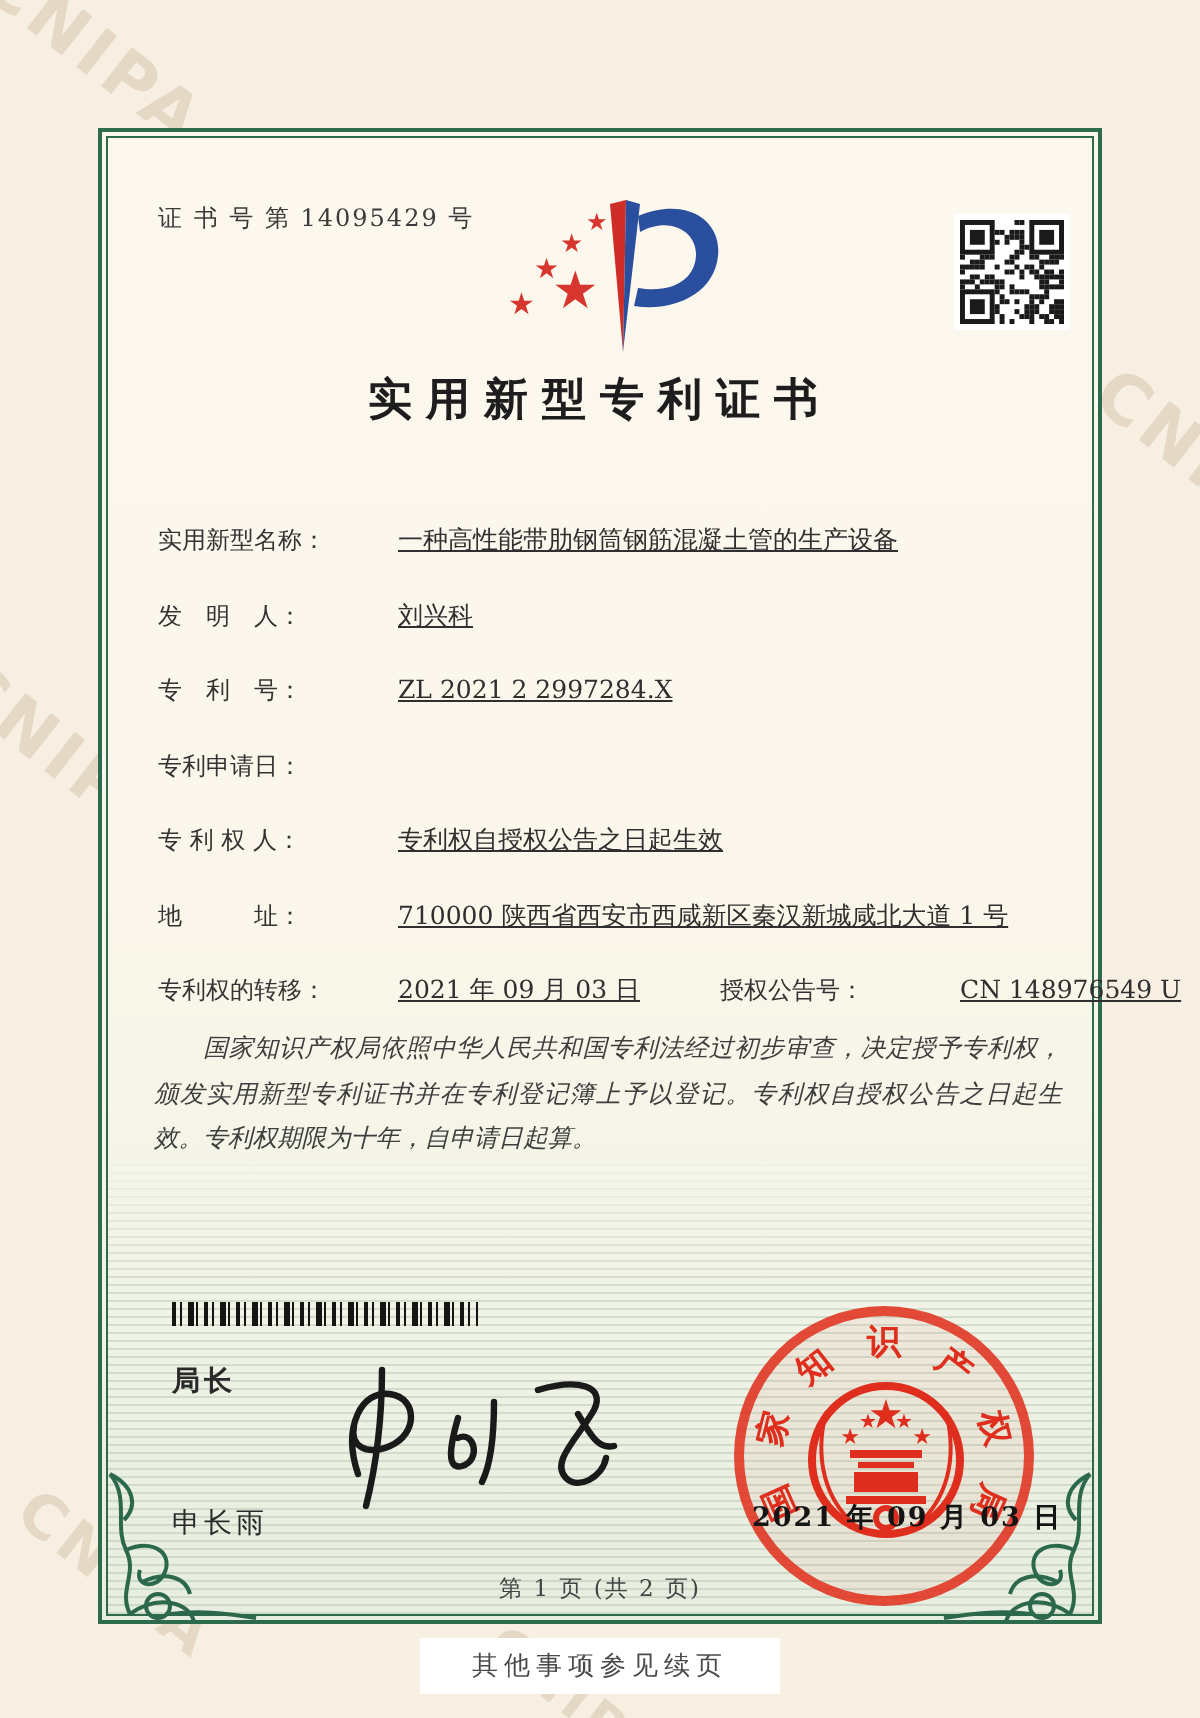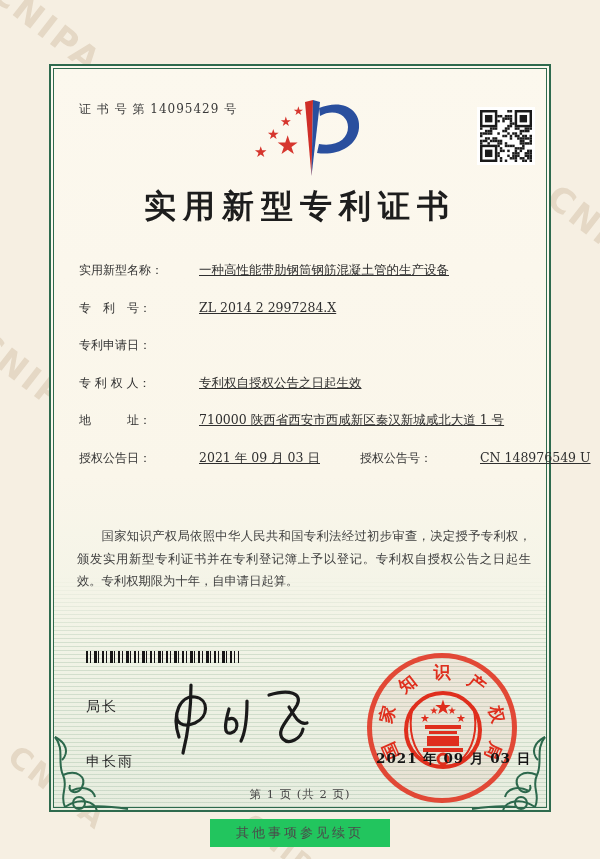--- a/index.html
+++ b/index.html
@@ -31,41 +31,41 @@
     -webkit-mask-image:linear-gradient(180deg, transparent 0, #000 70px);
     mask-image:linear-gradient(180deg, transparent 0, #000 70px); }
 
   .cert-no { position:absolute; left:25px; top:32px; font-size:12px; color:#3a3a3a; letter-spacing:1px; }
 
   .logo { position:absolute; left:193px; top:27px; width:120px; height:85px; }
 
   .qr { position:absolute; left:423px; top:38px; width:58px; height:58px; background:#fff; padding:3px; }
 
   .title { position:absolute; left:0; right:0; top:116px; text-align:center;
-           font-size:32px; font-weight:700; color:#1d1d1d; letter-spacing:7px; }
+           font-size:22px; font-weight:700; color:#1d1d1d; letter-spacing:7px; }
 
   .fields { position:absolute; left:25px; top:190px; width:455px; font-size:12.5px; color:#333; }
   .field-row { display:flex; line-height:22px; margin-bottom:15.5px; white-space:nowrap;gap:40px; }
   .flabel { display:inline-block; width:80px; flex:none; font-size:12px; color:#333; }
   .fvalue { font-size:12.5px; color:#2f2f2f;text-decoration:underline; }
   .grant .v1 { display:inline-block; width:162px; }
 
-  .paras { position:absolute; left:23px; top:456px; width:454px; font-size:12.3px;
-           line-height:1.85; color:#3e3e3e; text-align:justify; }
+  .paras { position:absolute; left:23px; top:444px; width:454px; font-size:12.3px;
+           line-height:1.85; color:#3e3e3e; text-align:justify;font-style:italic; }
   .paras p { text-indent:2em; }
 
   .barcode { position:absolute; left:32px; top:582px; width:153px; height:12px;
     background-image:repeating-linear-gradient(90deg,
       #151515 0px,#151515 2px, transparent 2px,transparent 4px,
       #151515 4px,#151515 5px, transparent 5px,transparent 8px,
       #151515 8px,#151515 11px, transparent 11px,transparent 12px,
       #151515 12px,#151515 13px, transparent 13px,transparent 16px); }
 
-  .signer-title { position:absolute; left:32px; top:629px; font-size:14px; color:#2a2a2a;
-                  font-family:"DejaVu Sans","Liberation Sans",sans-serif; letter-spacing:2px; }
+  .signer-title { position:absolute; left:32px; top:613px; font-size:14px; color:#2a2a2a;
+                  font-family:"DejaVu Sans","Liberation Sans",sans-serif; letter-spacing:2px;font-weight:bold; }
   .signer-name  { position:absolute; left:32px; top:684px; font-size:14px; color:#2a2a2a;
                   font-family:"DejaVu Sans","Liberation Sans",sans-serif; letter-spacing:2px; }
 
   .signature { position:absolute; left:97px; top:610px; width:175px; height:82px; z-index:2; }
 
   .seal { position:absolute; left:313px; top:584px; width:150px; height:150px;
           border:5px solid rgba(224,45,26,0.85); border-radius:50%;
           background:rgba(224,45,26,0.05); z-index:3; }
   .seal-char { position:absolute; left:50%; top:50%; font-size:17px; font-weight:bold;
                color:#df2e1d; line-height:1; }
@@ -82,21 +82,21 @@
                color:#141414; letter-spacing:1px; z-index:4; }
 
   .page-indicator { position:absolute; left:0; right:0; top:718px; text-align:center;
                     font-size:11.5px; color:#444; letter-spacing:1px; }
 
   .flourish { position:absolute; bottom:-6px; width:80px; height:80px; z-index:1; }
   .flourish.fl-left  { left:-5px; }
   .flourish.fl-right { right:-5px; transform:scaleX(-1); }
 
   .note { position:absolute; left:50%; top:819px; transform:translateX(-50%);
-          background:#22c55e; padding:5px 26px; font-size:13px; color:#4a4a4a;
+          background:#ffffff; padding:5px 26px; font-size:13px; color:#4a4a4a;
           letter-spacing:3px; white-space:nowrap; }
 </style>
 </head>
 <body>
 
 <div class="page">
 
   <div class="wm wm1">CNIPA</div>
   <div class="wm wm2">CNIPA</div>
   <div class="wm wm3">CNIPA</div>
@@ -274,36 +274,40 @@
           </svg></div>
 
       <div class="title">实用新型专利证书</div>
 
       <div class="fields">
         <div class="field-row">
           <span class="flabel">实用新型名称：</span>
           <span class="fvalue">一种高性能带肋钢筒钢筋混凝土管的生产设备</span>
         </div>
         <div class="field-row">
+          <span class="flabel">发　明　人：</span>
+          <span class="fvalue">刘兴科</span>
+        </div>
+        <div class="field-row">
           <span class="flabel">专　利　号：</span>
-          <span class="fvalue">ZL 2014 2 2997284.X</span>
+          <span class="fvalue">ZL 2021 2 2997284.X</span>
         </div>
         <div class="field-row">
           <span class="flabel">专利申请日：</span>
         </div>
         <div class="field-row">
           <span class="flabel">专 利 权 人：</span>
           <span class="fvalue">专利权自授权公告之日起生效</span>
         </div>
         <div class="field-row">
           <span class="flabel">地　　　址：</span>
           <span class="fvalue">710000 陕西省西安市西咸新区秦汉新城咸北大道 1 号</span>
         </div>
         <div class="field-row grant">
-          <span class="flabel">授权公告日：</span>
+          <span class="flabel">专利权的转移：</span>
           <span class="fvalue v1">2021 年 09 月 03 日</span>
           <span class="flabel">授权公告号：</span>
           <span class="fvalue">CN 148976549 U</span>
         </div>
       </div>
 
       <div class="paras">
         <p>国家知识产权局依照中华人民共和国专利法经过初步审查，决定授予专利权，颁发实用新型专利证书并在专利登记簿上予以登记。专利权自授权公告之日起生效。专利权期限为十年，自申请日起算。</p>
       </div>
 

